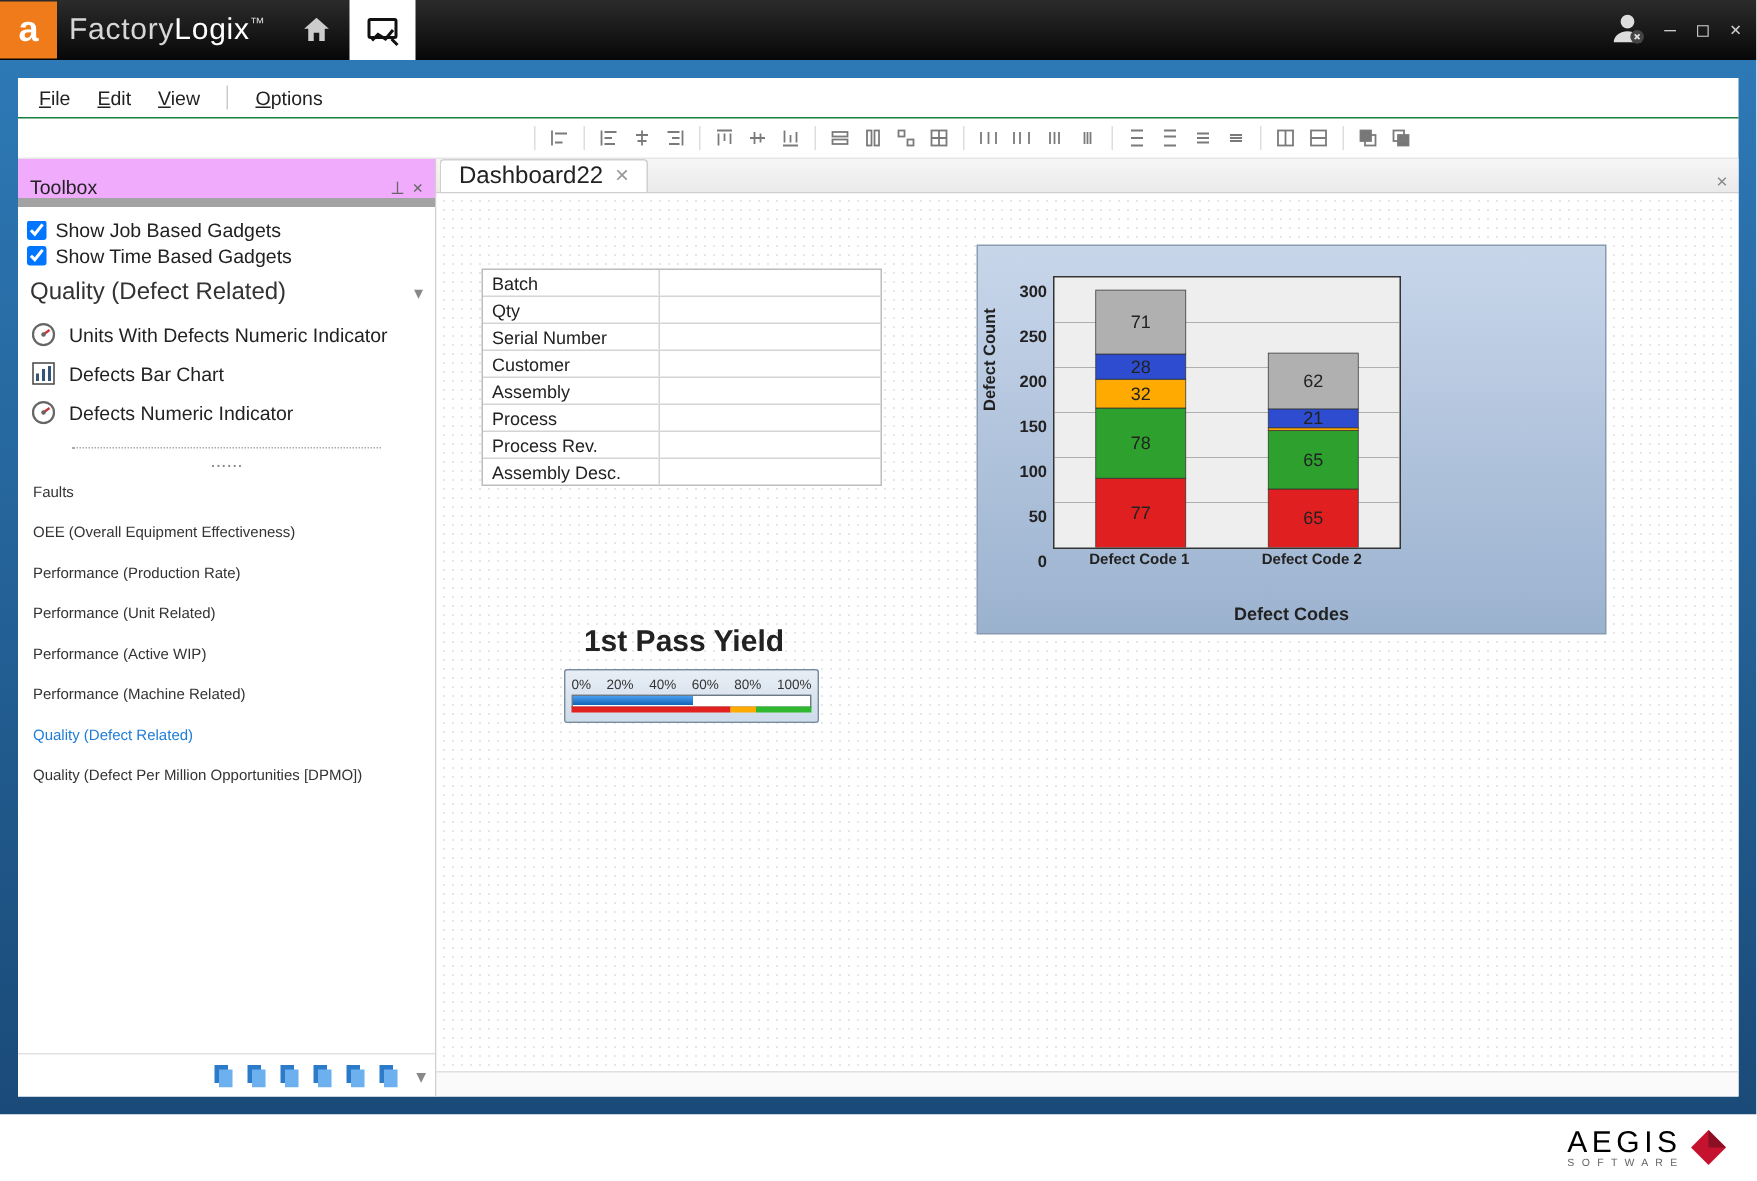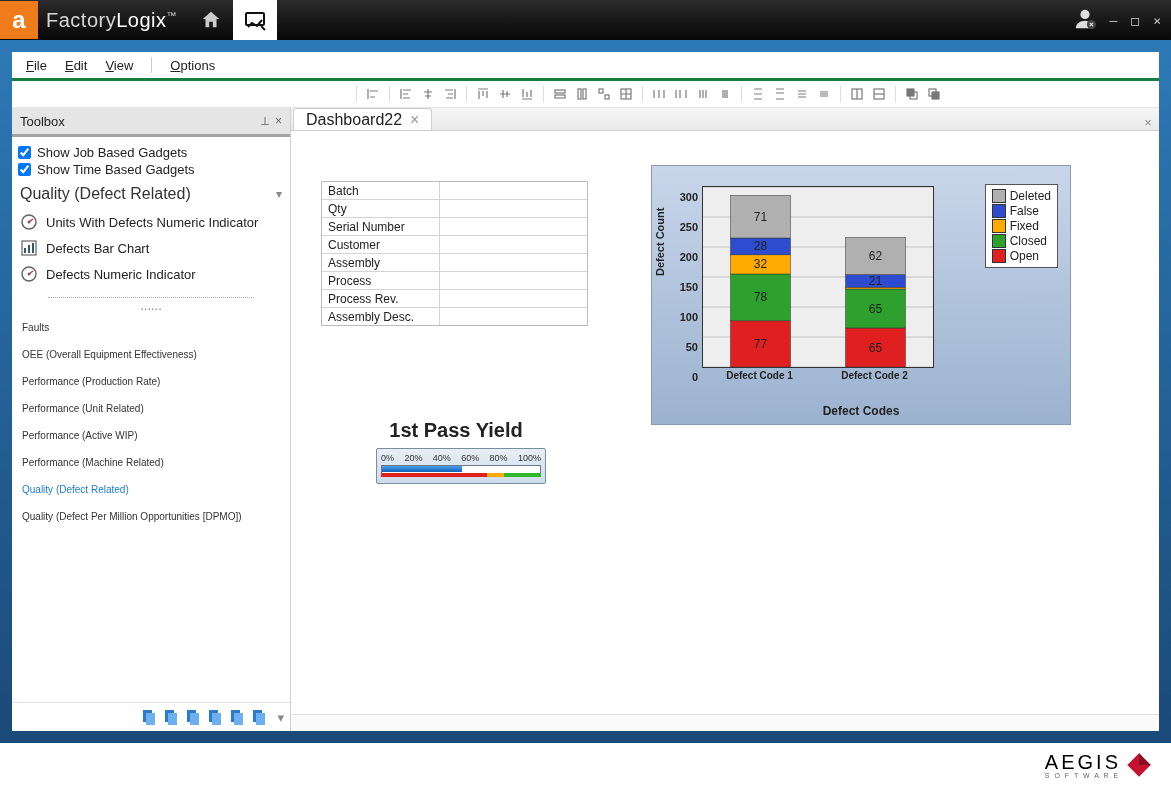--- a/index.html
+++ b/index.html
@@ -14,33 +14,33 @@
   .tb-btn svg{fill:#ccc;}
   .tb-btn.active{background:#fff;}
   .tb-btn.active svg{fill:#111;}
   .titlebar .spacer{flex:1;}
   .winctl{display:flex;align-items:center;margin-right:8px;gap:12px;color:#ccc;font-family:monospace;letter-spacing:2px;}
   .usericon svg{fill:#ddd;}
   
   .frame{flex:1;background:linear-gradient(#2d79b6,#1a4a78);padding:12px;display:flex;flex-direction:column;}
   .inner{flex:1;background:#fff;display:flex;flex-direction:column;border-radius:0;}
   
-  .menubar{height:26px;display:flex;align-items:center;border-bottom:3px solid #15803d;padding:0 10px;gap:10px;}
+  .menubar{height:26px;display:flex;align-items:center;border-bottom:1px solid #15803d;padding:0 10px;gap:10px;}
   .menubar span{padding:2px 4px;}
   .menubar span u{text-decoration:underline;}
   .menudiv{width:1px;height:16px;background:#ccc;margin:0 4px;}
   
   .aligntools{height:26px;display:flex;align-items:center;gap:2px;padding-left:340px;border-bottom:1px solid #e6e6e6;}
   .atool{width:18px;height:18px;border:1px solid transparent;display:flex;align-items:center;justify-content:center;}
   .atool svg{width:14px;height:14px;stroke:#7a7a7a;fill:none;stroke-width:1.2;}
   .atsep{width:1px;height:16px;background:#ddd;margin:0 4px;}
   
   .workspace{flex:1;display:flex;min-height:0;}
   .toolbox{width:278px;border-right:1px solid #cfcfcf;display:flex;flex-direction:column;background:#fff;}
-  .tbhead{height:26px;border-bottom:3px solid #a3a3a3;display:flex;align-items:center;padding:0 8px;background:#e5e5e5;}
+  .tbhead{height:26px;border-bottom:6px solid #a3a3a3;display:flex;align-items:flex-end;padding:0 8px;background:#f0abfc;}
   .tbhead .title{flex:1;}
   .tbhead .pin,.tbhead .close{margin-left:6px;color:#666;font-size:12px;cursor:pointer;}
   .tbcontent{flex:1;overflow:auto;padding:6px 6px 0 6px;}
   .chk{display:flex;align-items:center;gap:6px;margin:2px 0;}
   .chk input{margin:0;}
   .cat-active{font-size:16px;color:#333;margin:8px 2px 6px 2px;display:flex;align-items:center;}
   .gadget{display:flex;align-items:center;gap:8px;padding:4px 2px;}
   .gadget .iconwrap{width:18px;height:18px;display:flex;align-items:center;justify-content:center;}
   .tbsep{height:6px;border-top:1px dotted #aaa;margin:10px 30px;position:relative;text-align:center;color:#888;}
   .catlist{padding:0 2px;}
@@ -490,42 +490,20 @@
                       <rect x="142.5" y="87.6" width="60" height="12.600000000000001" fill="#2e4cd0" stroke="#333" stroke-width="0.5"></rect>
                       <text x="172.5" y="97.9" class="seglabel">21</text>
                       <rect x="142.5" y="50.39999999999999" width="60" height="37.2" fill="#b0b0b0" stroke="#333" stroke-width="0.5"></rect>
                       <text x="172.5" y="73" class="seglabel">62</text>
                     </svg>
                 </div>
                 <div class="catlabels" id="catlabels">
                     <span>Defect Code 1</span>
                     <span>Defect Code 2</span>
                   </div>
-                <div class="legend" id="legend">
-                    <div>
-                      <span class="sw" style="background:#b0b0b0"></span>
-                      <span>Deleted</span>
-                    </div>
-                    <div>
-                      <span class="sw" style="background:#2e4cd0"></span>
-                      <span>False</span>
-                    </div>
-                    <div>
-                      <span class="sw" style="background:#ffaa00"></span>
-                      <span>Fixed</span>
-                    </div>
-                    <div>
-                      <span class="sw" style="background:#2da02d"></span>
-                      <span>Closed</span>
-                    </div>
-                    <div>
-                      <span class="sw" style="background:#e02020"></span>
-                      <span>Open</span>
-                    </div>
-                  </div>
                 <div class="xlabel">Defect Codes</div>
               </div>
             </div>
 
           </div>
           <div class="scroll-h"></div>
         </div>
       </div>
     </div>
   </div>

